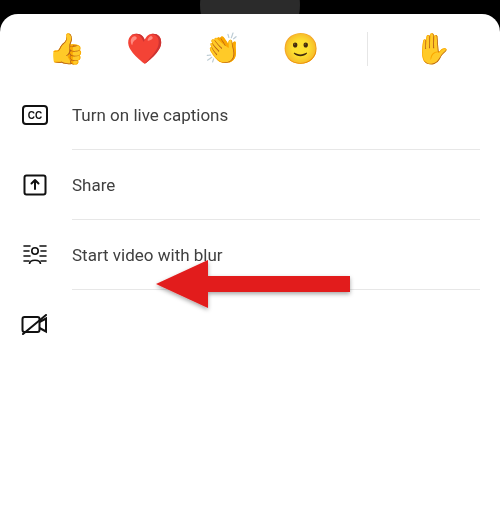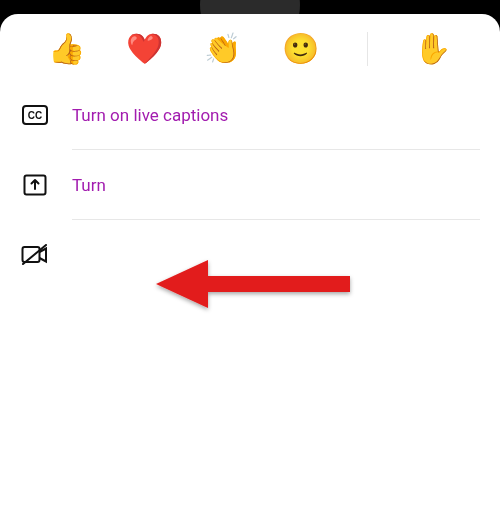--- a/index.html
+++ b/index.html
@@ -58,21 +58,21 @@
       height: 30px;
       display: flex;
       align-items: center;
       justify-content: center;
       flex-shrink: 0;
       color: #c2410c;
     }
     .menu-item .label {
       margin-left: 22px;
       font-size: 17px;
-      color: #a21caf;
+      color: #404040;
       font-weight: 400;
     }
     .row-divider {
       position: absolute;
       bottom: 0;
       left: 52px; 
       right: 0;
       height: 1px;
       background: #e7e7e7;
     }
@@ -128,25 +128,37 @@
     </div>
 
 
     <div class="menu-item">
       <span class="icon-wrap">
         <svg width="24" height="22" viewBox="0 0 24 22" fill="none" stroke="#111" stroke-width="2">
           <rect x="1.5" y="1.5" width="21" height="19" rx="2"></rect>
           <path d="M12 15 V6 M8.5 9.5 L12 6 L15.5 9.5" stroke-linecap="round" stroke-linejoin="round"></path>
         </svg>
       </span>
-      <span class="label">Turn</span>
+      <span class="label">Share</span>
       <div class="row-divider"></div>
     </div>
 
 
+    <div class="menu-item">
+      <span class="icon-wrap">
+        <svg width="26" height="24" viewBox="0 0 26 24" fill="none" stroke="#111" stroke-width="1.6">
+          <path d="M2 3 L8 3 M2 8 L7 8 M2 13 L8 13 M2 18 L7 18" stroke-linecap="round"></path>
+          <path d="M18 3 L24 3 M19 8 L24 8 M18 13 L24 13 M19 18 L24 18" stroke-linecap="round"></path>
+          <circle cx="13" cy="8" r="3.2"></circle>
+          <path d="M7.5 21 C7.5 16 18.5 16 18.5 21"></path>
+        </svg>
+      </span>
+      <span class="label">Start video with blur</span>
+      <div class="row-divider"></div>
+    </div>
 
     <div class="menu-item">
       <span class="icon-wrap">
         <svg width="28" height="22" viewBox="0 0 28 22" fill="none" stroke="#111" stroke-width="2">
           <rect x="1.5" y="3" width="17" height="15" rx="2"></rect>
           <path d="M18.5 8 L25 4.5 V17.5 L18.5 14"></path>
           <line x1="2" y1="20" x2="25" y2="1" stroke-linecap="round"></line>
         </svg>
       </span>
     </div>

